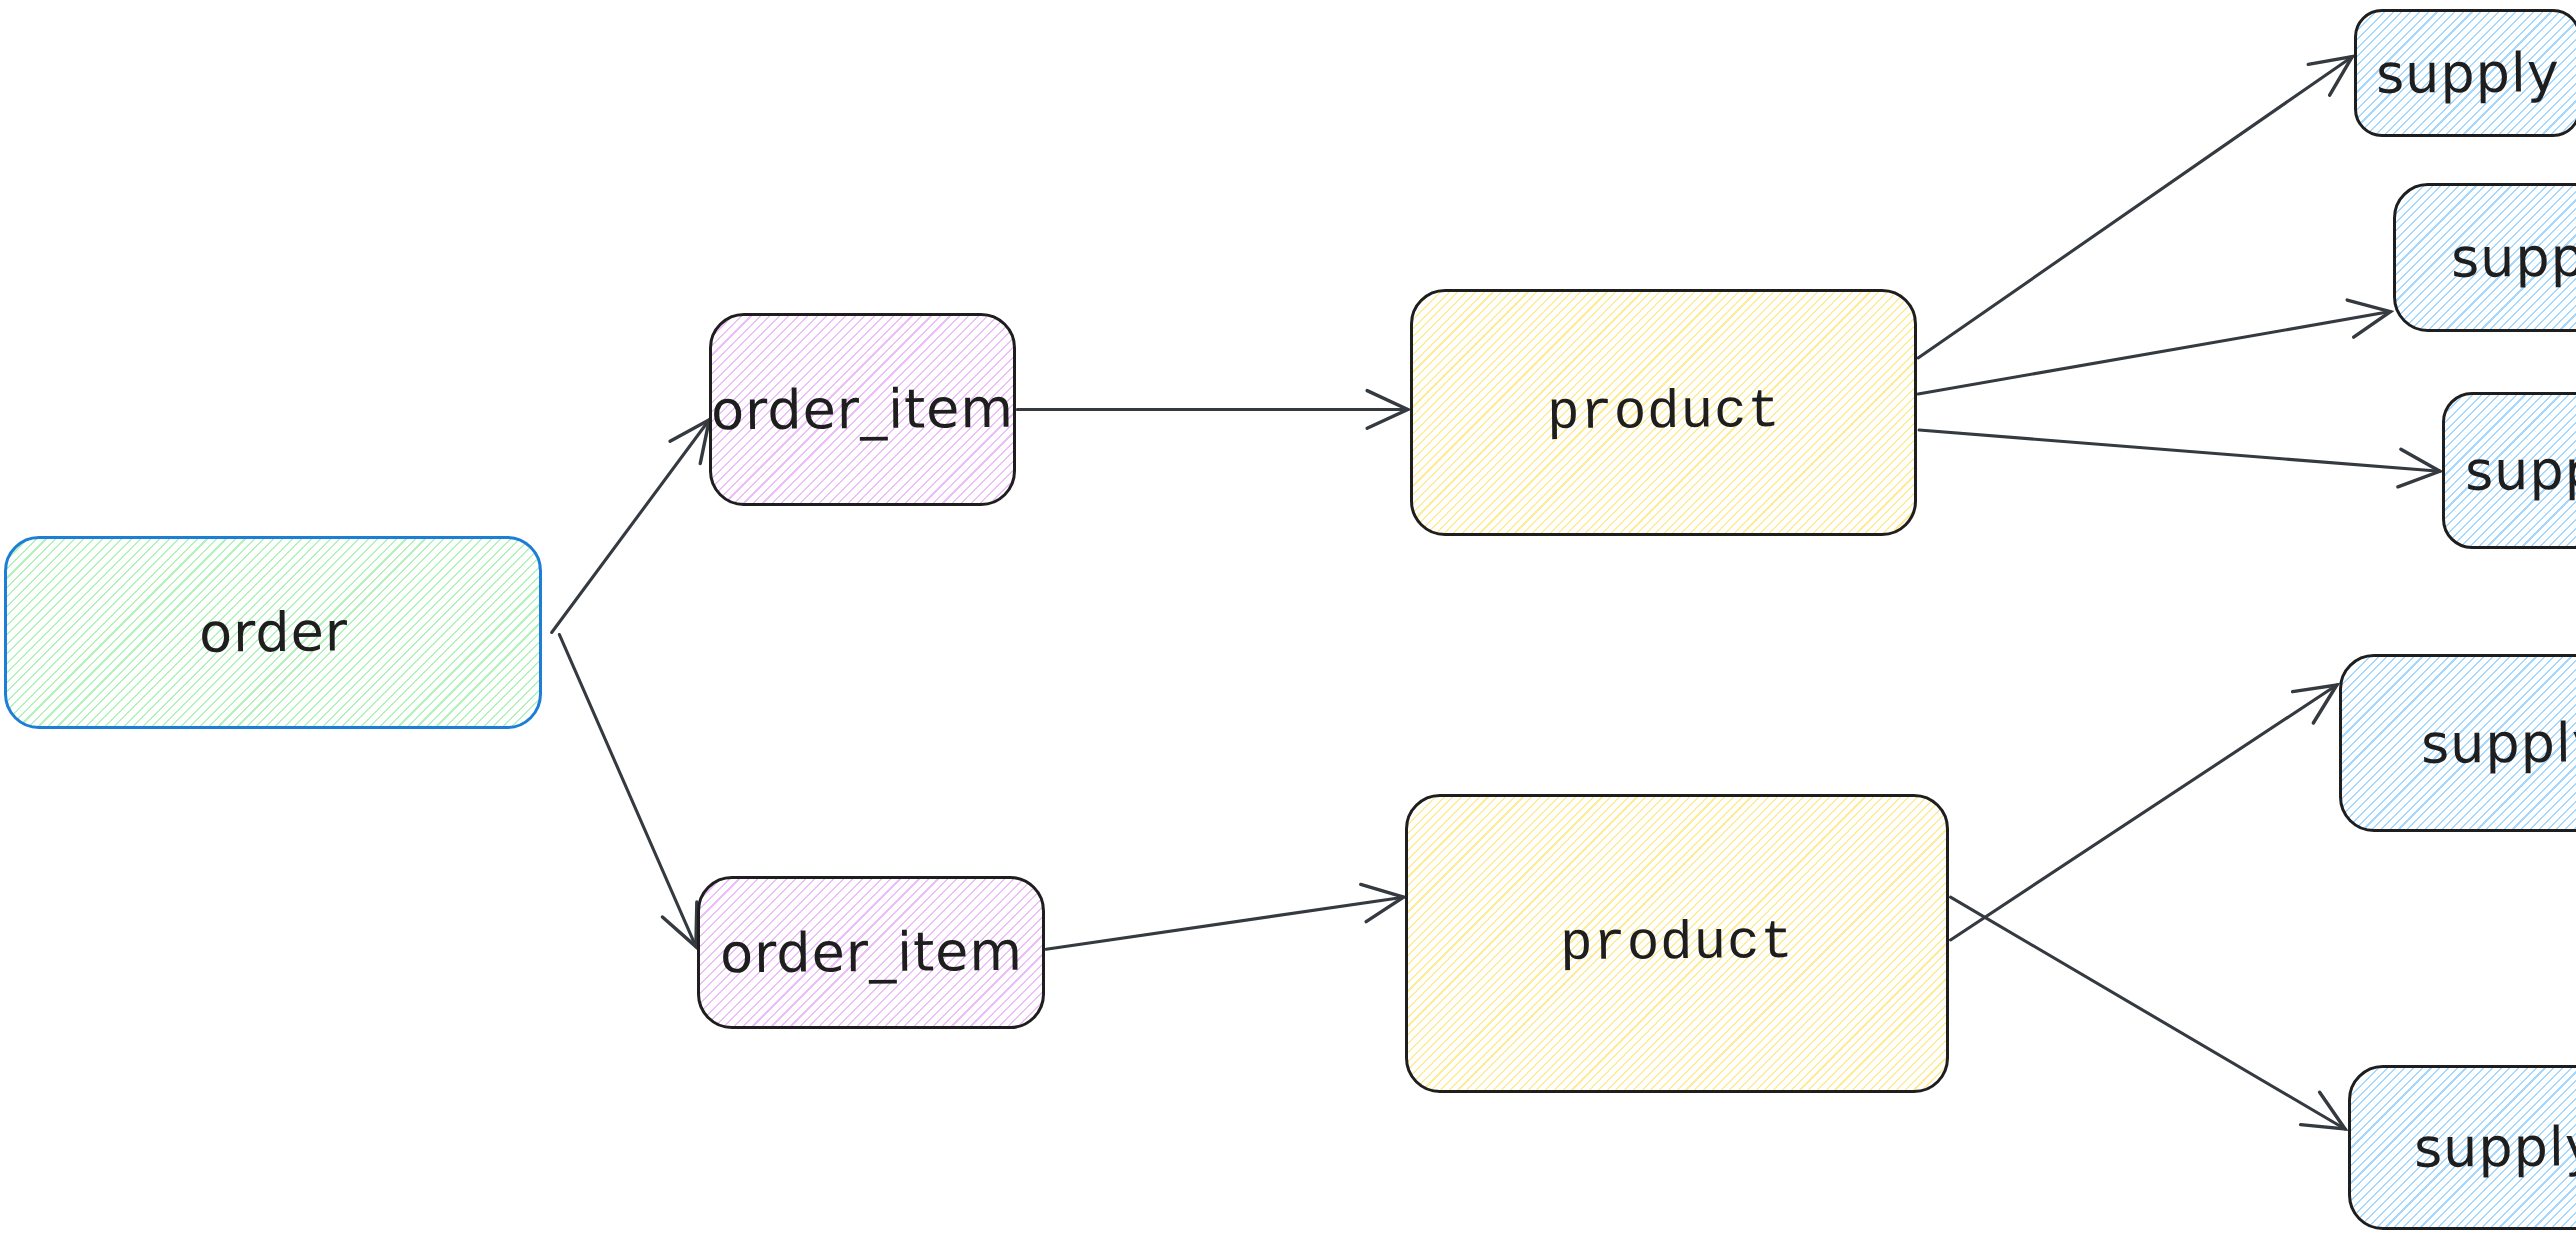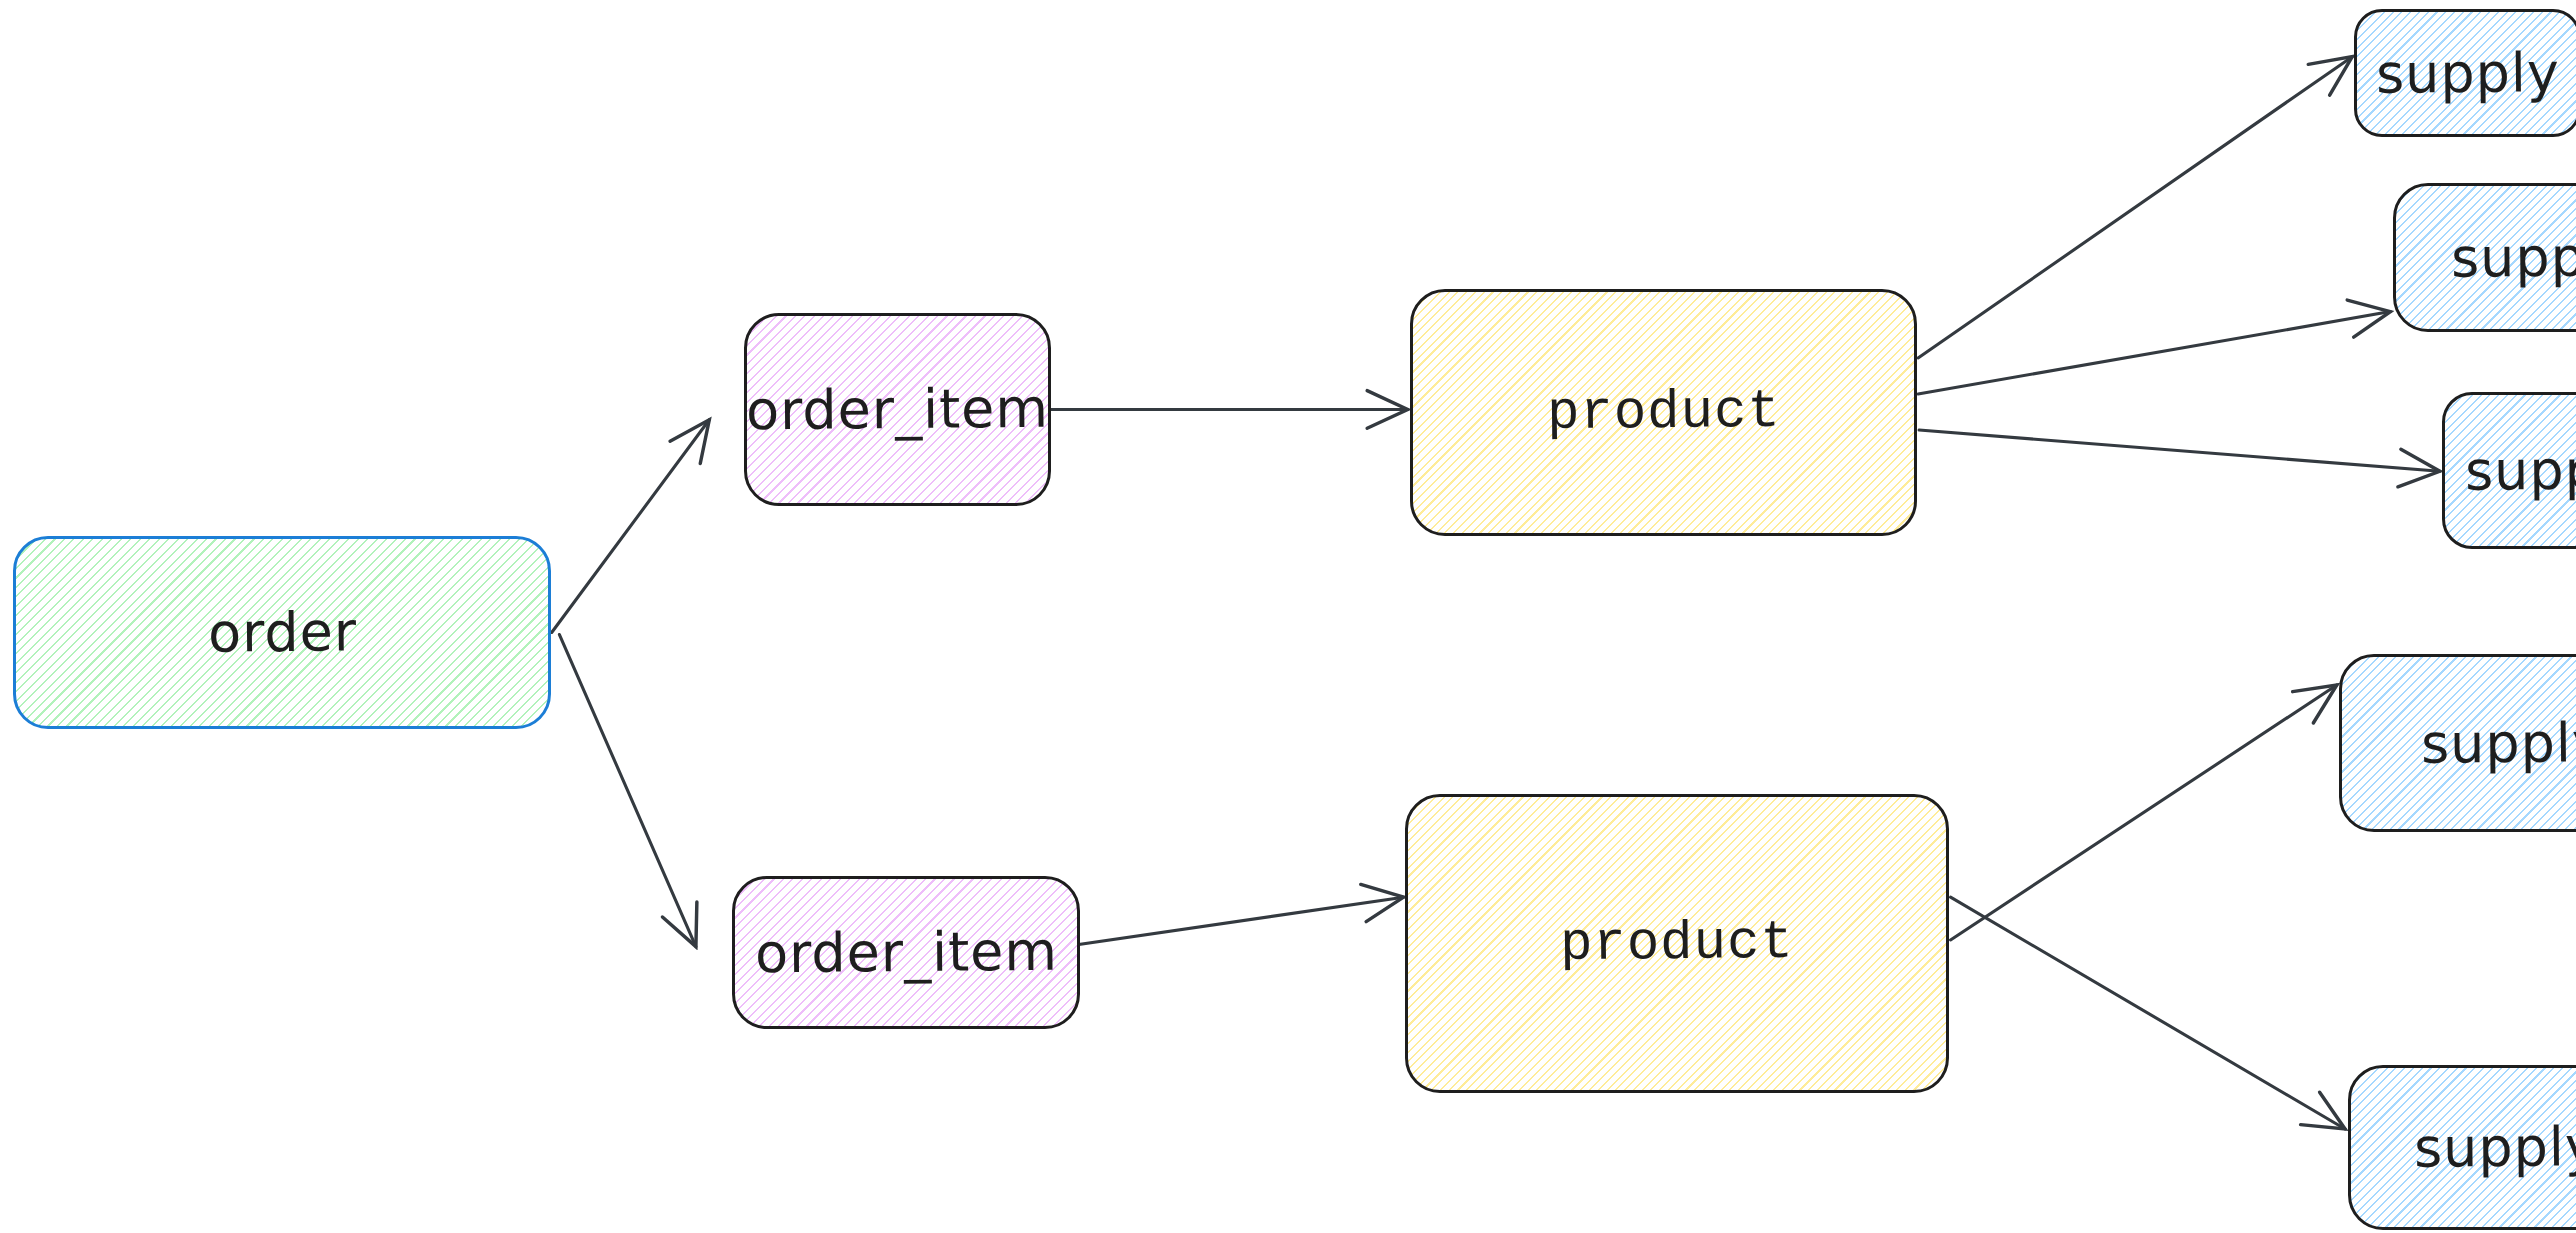--- a/index.html
+++ b/index.html
@@ -46,21 +46,20 @@
     border: 3.6px solid var(--order_border, #1c7ed6);
     background-image: repeating-linear-gradient(135deg,
       var(--order_fill_hatch, #b2f2bb) 0px, var(--order_fill_hatch, #b2f2bb) 1.5px,
       transparent 1.5px, transparent 6.7px);
   }
   .violet {
     border: 3.1px solid var(--node_border_dark, #1e1e1e);
     background-image: repeating-linear-gradient(135deg,
       var(--order_item_fill_hatch, #eebefa) 0px, var(--order_item_fill_hatch, #eebefa) 1.5px,
       transparent 1.5px, transparent 6.7px);
-    margin-left: 35px;
   }
   .yellow {
     border: 3.1px solid var(--node_border_dark, #1e1e1e);
     background-image: repeating-linear-gradient(135deg,
       var(--product_fill_hatch, #ffec99) 0px, var(--product_fill_hatch, #ffec99) 1.5px,
       transparent 1.5px, transparent 6.2px);
     font-family: Liberation Mono, monospace;
   }
   .blue {
     border: 3.1px solid var(--node_border_dark, #1e1e1e);
@@ -84,21 +83,21 @@
     <line x1="1085" y1="1232" x2="1350" y2="1838" marker-end="url(#ah)"></line>
     <line x1="1974" y1="795" x2="2732" y2="795" marker-end="url(#ah)"></line>
     <line x1="2030" y1="1843" x2="2724" y2="1742" marker-end="url(#ah)"></line>
     <line x1="3723" y1="695" x2="4566" y2="110" marker-end="url(#ah)"></line>
     <line x1="3723" y1="765" x2="4640" y2="605" marker-end="url(#ah)"></line>
     <line x1="3725" y1="835" x2="4736" y2="915" marker-end="url(#ah)"></line>
     <line x1="3786" y1="1825" x2="4536" y2="1330" marker-end="url(#ah)"></line>
     <line x1="3786" y1="1742" x2="4552" y2="2192" marker-end="url(#ah)"></line>
   </svg>
 
-  <div class="node green" style="left:13px; top:536px; width:538px; height:193px;">
+  <div class="node green" style="left:4px; top:536px; width:538px; height:193px;">
     <span class="label">order</span>
   </div>
 
   <div class="node violet" style="left:709px; top:313px; width:307px; height:193px;">
     <span class="label">order_item</span>
   </div>
 
   <div class="node violet" style="left:697px; top:876px; width:348px; height:153px;">
     <span class="label">order_item</span>
   </div>

